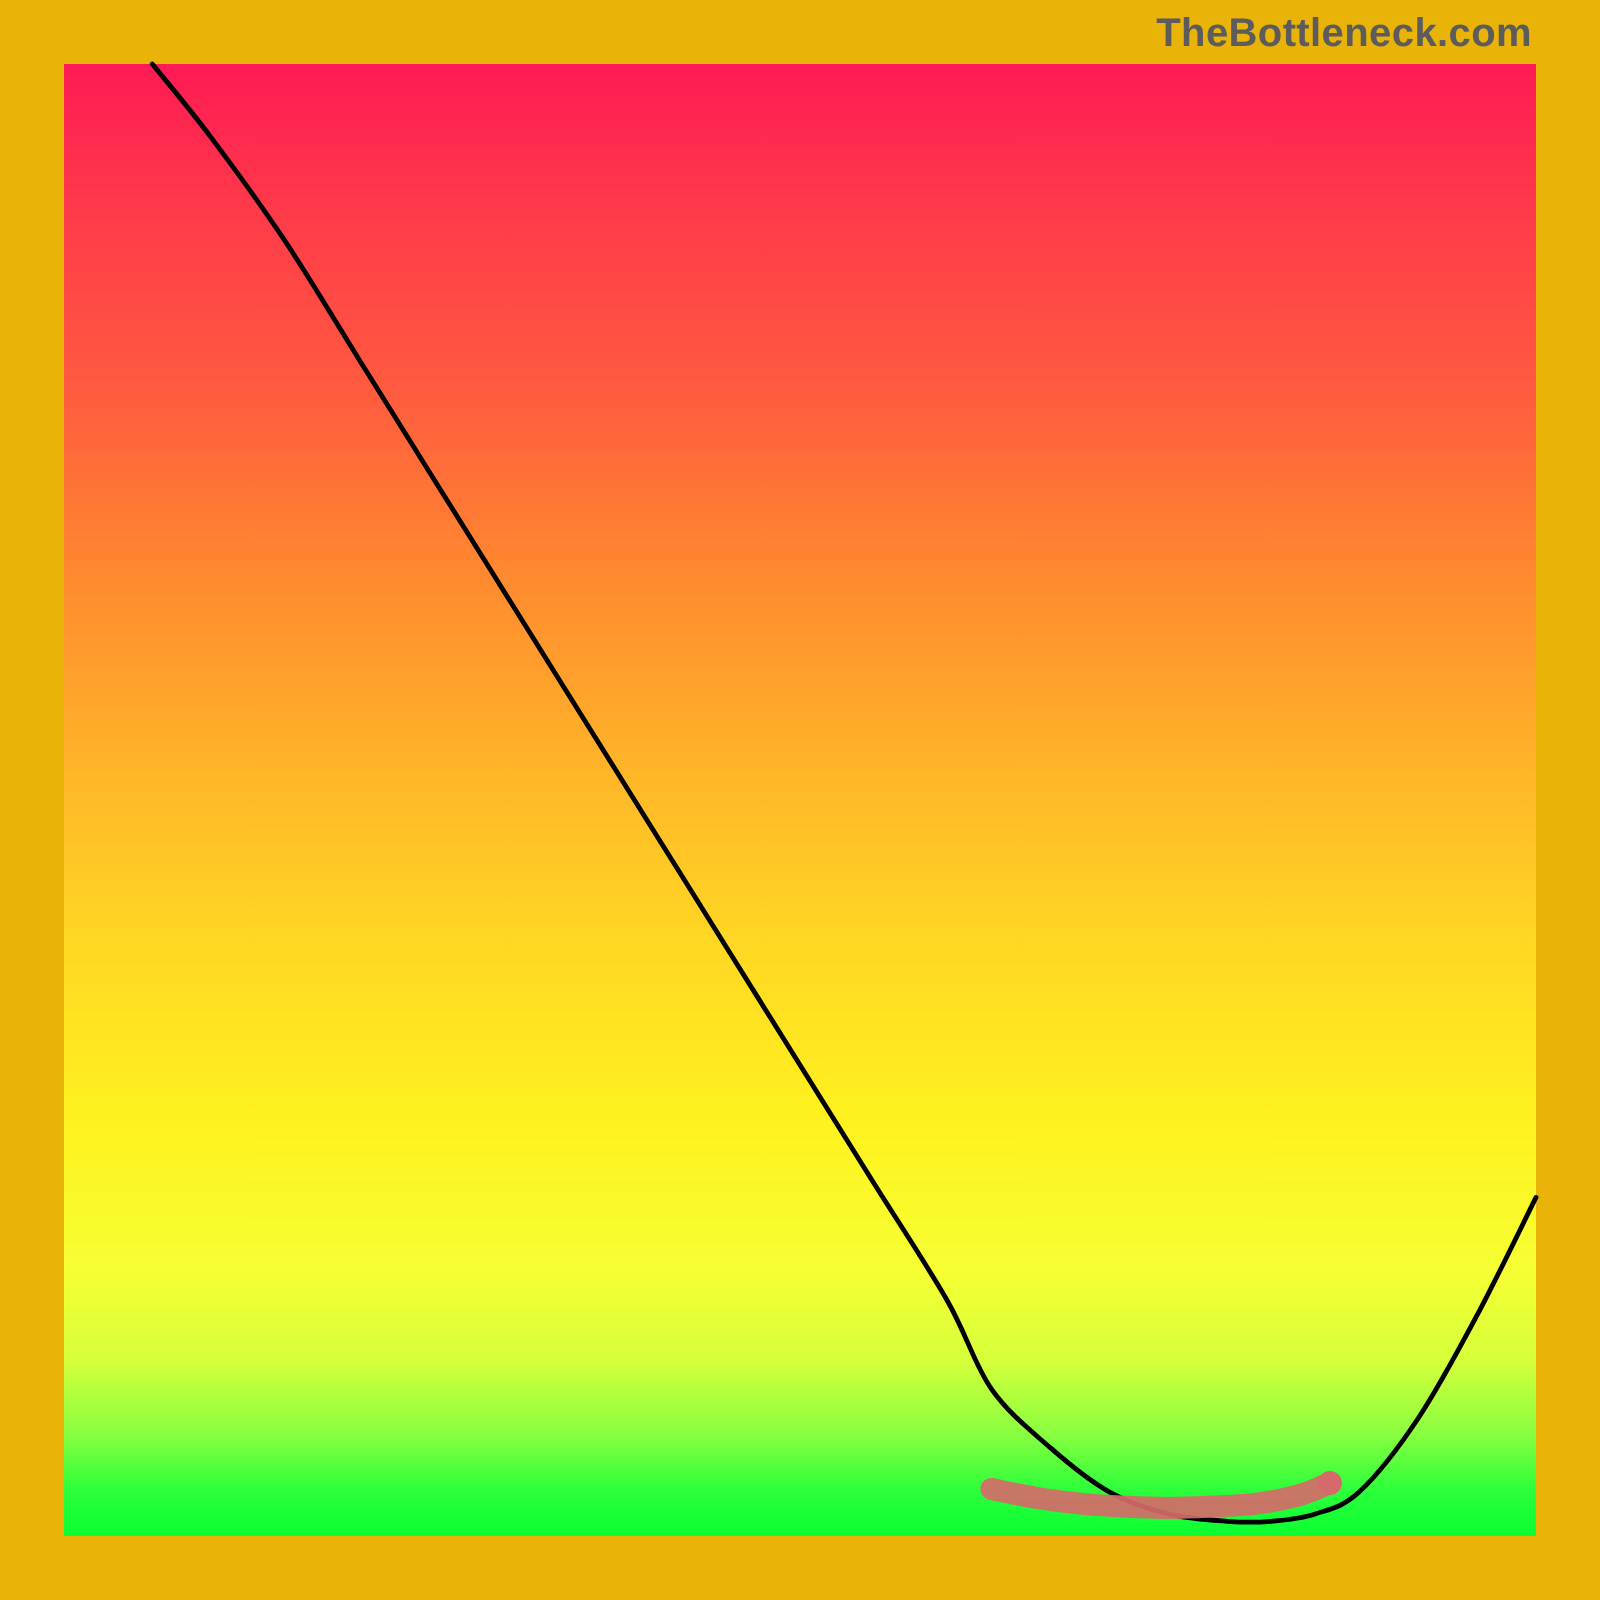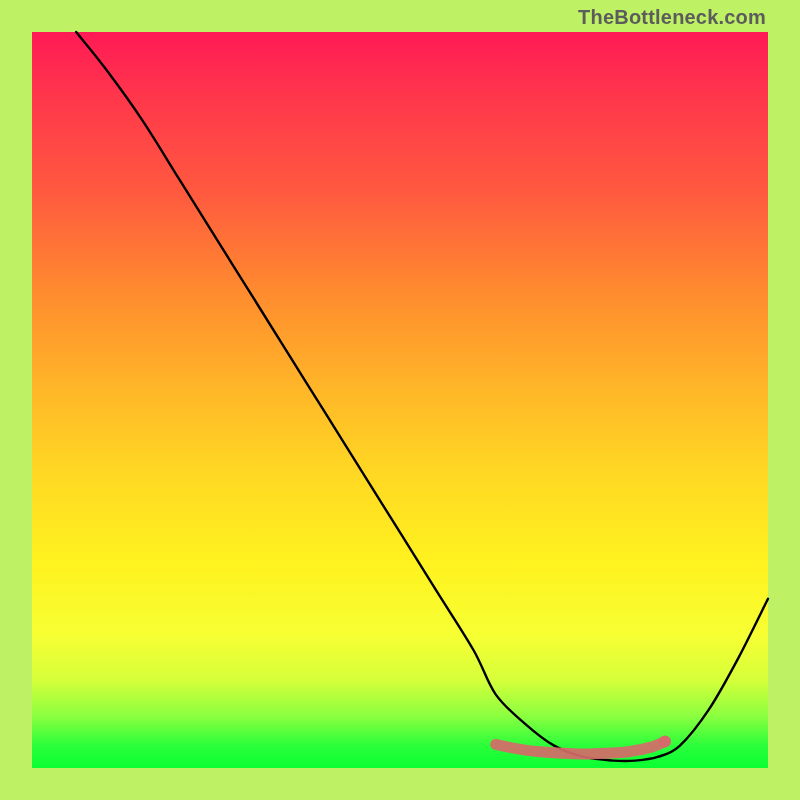--- a/index.html
+++ b/index.html
@@ -10,21 +10,21 @@
     background: #000;
     overflow: hidden;
     font-family: Arial, Helvetica, sans-serif;
   }
   .frame {
     position: absolute;
     left: 0;
     top: 0;
     width: 800px;
     height: 800px;
-    background: #bef264;
+    background: #eab308;
   }
   .plot-area {
     position: absolute;
     left: 32px;
     top: 32px;
     width: 736px;
     height: 736px;
     
     background: linear-gradient(to bottom,
       #ff1a55 0%,

